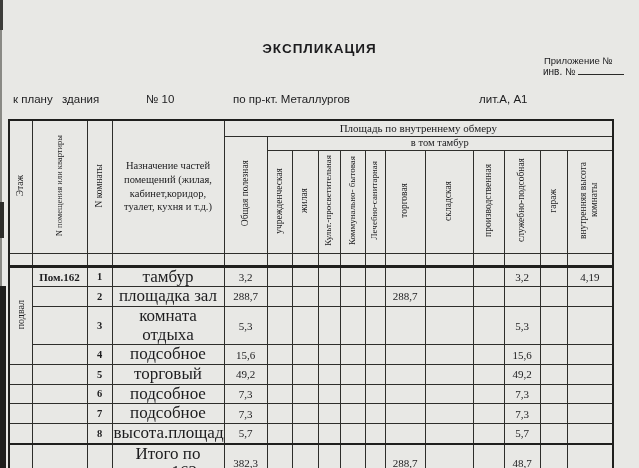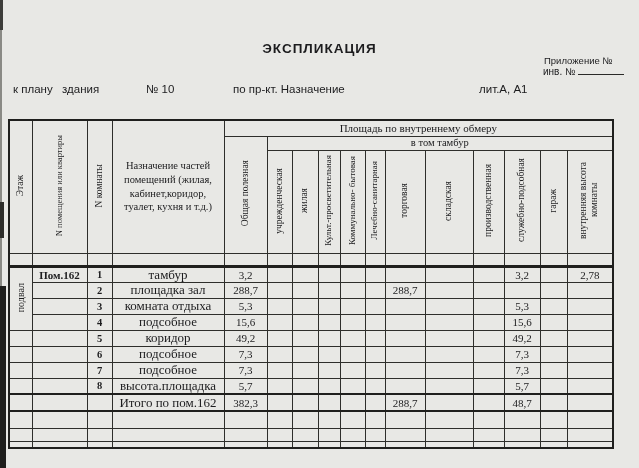--- a/index.html
+++ b/index.html
@@ -19,21 +19,21 @@
   #edge-base{top:0;width:2px;height:468px;background:#8a8a85;}
   #edge-top{top:0;width:3px;height:30px;background:#3d3d3a;}
   #edge-mid{top:202px;width:4px;height:36px;background:#2c2c29;}
   #edge-bot{top:286px;width:6px;height:182px;background:#1e1e1c;}
 
   
   #appendix{left:544px;top:27px;font-size:9.5px;margin-top:28px;}
   #title{left:0;top:41px;width:639px;text-align:center;font-size:13.5px;font-weight:bold;letter-spacing:1px;}
   #inv{left:543px;top:64px;font-size:10px;}
   #inv .blank{display:inline-block;width:46px;height:10px;border-bottom:1px solid #2a2a28;margin-left:2px;}
-  .planline{top:83px;font-size:11.5px;}
+  .planline{top:93px;font-size:11.5px;}
   #plan-to{left:13px;} #plan-building{left:62px;} #plan-number{left:146px;}
   #plan-address{left:233px;} #plan-liter{left:479px;}
 
   
   table{
     position:absolute;left:8px;top:119px;
     width:606px;
     border-collapse:collapse;table-layout:fixed;
     border:2px solid #1f1f1d;
     font-family:"Liberation Serif",serif;
@@ -55,40 +55,40 @@
     font-size:9.5px;
   }
   .v.small{font-size:8.5px;}
   .v.wrap{white-space:normal;max-height:92px;line-height:1.2;}
   .v.floorname{font-size:10px;}
   .naz{font-size:10.5px;line-height:1.3;padding:0 3px;}
   .hspan{font-size:11px;}
   .incl{font-size:10.5px;}
   .roomnum{font-weight:bold;font-size:10.5px;}
   .bold{font-weight:bold;}
-  .name{font-size:13px;margin-top:32px;}
+  .name{font-size:17px;margin-top:32px;}
   tr.first-data td{border-top:3px solid #1f1f1d;}
   tr.totals td{border-top:2px solid #1f1f1d;border-bottom:2px solid #1f1f1d;font-weight:normal;}
 </style>
 </head>
 <body>
 
 <div class="edge" id="edge-base"></div>
 <div class="edge" id="edge-top"></div>
 <div class="edge" id="edge-mid"></div>
 <div class="edge" id="edge-bot"></div>
 
 <div class="abs sans" id="appendix">Приложение №</div>
 <div class="abs sans" id="title">ЭКСПЛИКАЦИЯ</div>
 <div class="abs sans" id="inv"><span>инв. №</span><span class="blank"></span></div>
 
 <span class="abs sans planline" id="plan-to">к плану</span>
 <span class="abs sans planline" id="plan-building">здания</span>
 <span class="abs sans planline" id="plan-number">№ 10</span>
-<span class="abs sans planline" id="plan-address">по пр-кт. Назначение</span>
+<span class="abs sans planline" id="plan-address">по пр-кт. Металлургов</span>
 <span class="abs sans planline" id="plan-liter">лит.А, А1</span>
 
 <table id="expl">
   <colgroup>
     <col style="width:23px">
       <col style="width:55px">
       <col style="width:25px">
       <col style="width:112px">
     <col style="width:43px">
       <col style="width:25px">
@@ -157,21 +157,21 @@
         <td></td>
         <td></td>
         <td></td>
         <td></td>
         <td></td>
         <td></td>
         <td></td>
         <td></td>
         <td>3,2</td>
         <td></td>
-        <td>2,78</td>
+        <td>4,19</td>
       </tr>
       <tr style="height: 16px;">
         <td></td>
         <td class="roomnum">2</td>
         <td class="name">площадка зал</td>
         <td>288,7</td>
         <td></td>
         <td></td>
         <td></td>
         <td></td>
@@ -214,21 +214,21 @@
         <td></td>
         <td></td>
         <td>15,6</td>
         <td></td>
         <td></td>
       </tr>
       <tr style="height: 16px;">
         <td></td>
         <td></td>
         <td class="roomnum">5</td>
-        <td class="name">коридор</td>
+        <td class="name">торговый</td>
         <td>49,2</td>
         <td></td>
         <td></td>
         <td></td>
         <td></td>
         <td></td>
         <td></td>
         <td></td>
         <td></td>
         <td>49,2</td>

